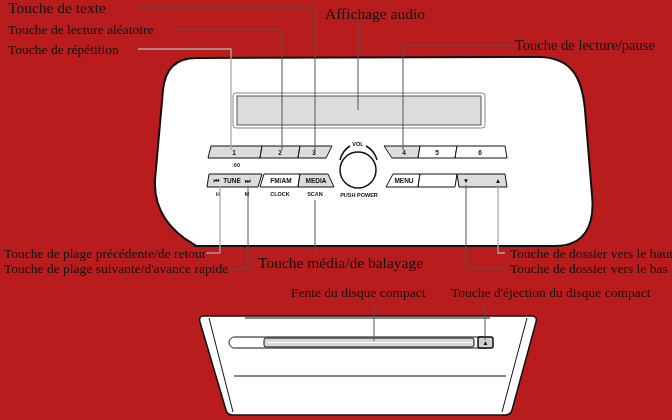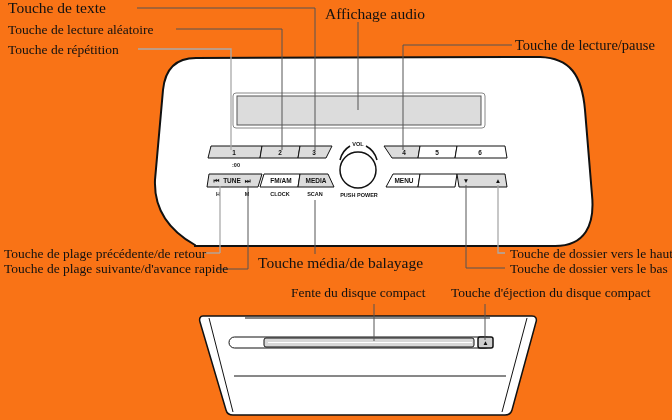--- a/index.html
+++ b/index.html
@@ -1,16 +1,16 @@
 <!DOCTYPE html>
 <html><head>
 <meta charset="utf-8">
 <style>
   html, body { margin:0; padding:0; background:#ffffff; }
-  #stage { position:relative; width:672px; height:420px; overflow:hidden; background:#f97316; }
+  #stage { position:relative; width:672px; height:420px; overflow:hidden; background:#b91c1c; }
   svg { position:absolute; left:0; top:0; }
   .lbl { font-family:"Liberation Serif", serif; fill:#111; }
   .l-lg { font-size:15.5px; }
   .l-md { font-size:14.5px; }
   .l-sm { font-size:13.5px; }
   .btxt { font-family:"Liberation Sans", sans-serif; font-weight:bold; font-size:6.5px; fill:#111; }
   .sub { font-family:"Liberation Sans", sans-serif; font-weight:bold; font-size:5.5px; fill:#111; }
   .lead-dark { stroke:#555; stroke-width:1; fill:none; }
   .lead-grey { stroke:#aaa; stroke-width:1.3; fill:none; }
   .btn-grey { fill:#dcdcdc; stroke:#111; stroke-width:1; }

